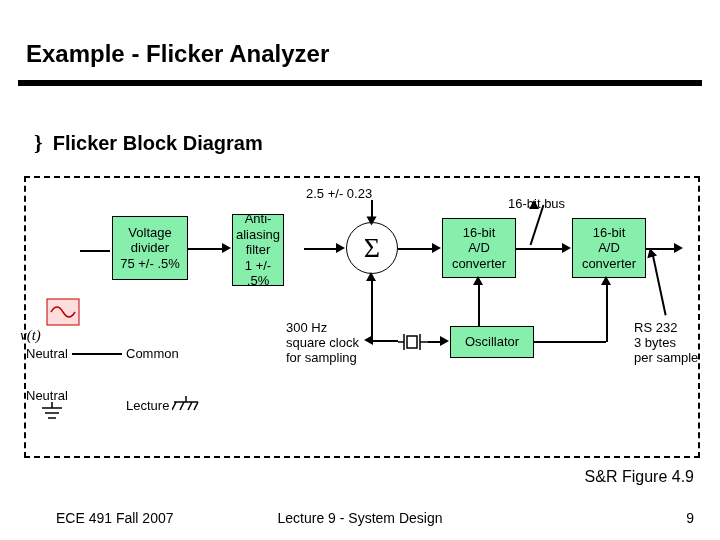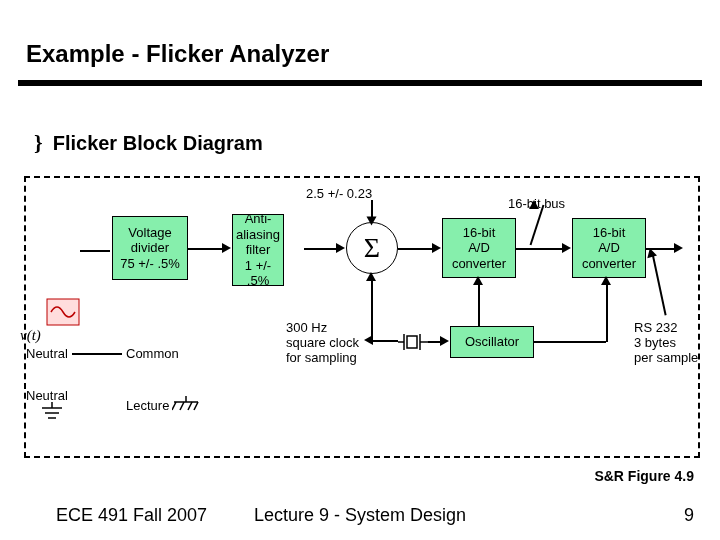--- a/index.html
+++ b/index.html
@@ -59,26 +59,26 @@
     border-right: 9px solid #000;
   }
   .arrow-head-u {
     position: absolute; width: 0; height: 0;
     border-left: 5px solid transparent;
     border-right: 5px solid transparent;
     border-bottom: 9px solid #000;
   }
   .vline { position: absolute; background: #000; width: 1.5px; }
   .footer-left, .footer-center, .footer-right {
-    position: absolute; bottom: 14px; font-size: 18px;
+    position: absolute; bottom: 14px; font-size: 14px;
   }
   .footer-left { left: 56px; }
   .footer-center { left: 50%; transform: translateX(-50%);}
   .footer-right { right: 26px; }
-  .sr { position: absolute; right: 26px; top: 468px; font-size: 14px; font-weight: bold; }
+  .sr { position: absolute; right: 26px; top: 468px; font-size: 16px; font-weight: normal; }
   .earth, .chassis { position: absolute; }
 </style>
 </head>
 <body>
 
 <div class="title">Example - Flicker Analyzer</div>
 <div class="rule"></div>
 
 <div class="bullet-row">
   <span class="bullet-mark">}</span>

